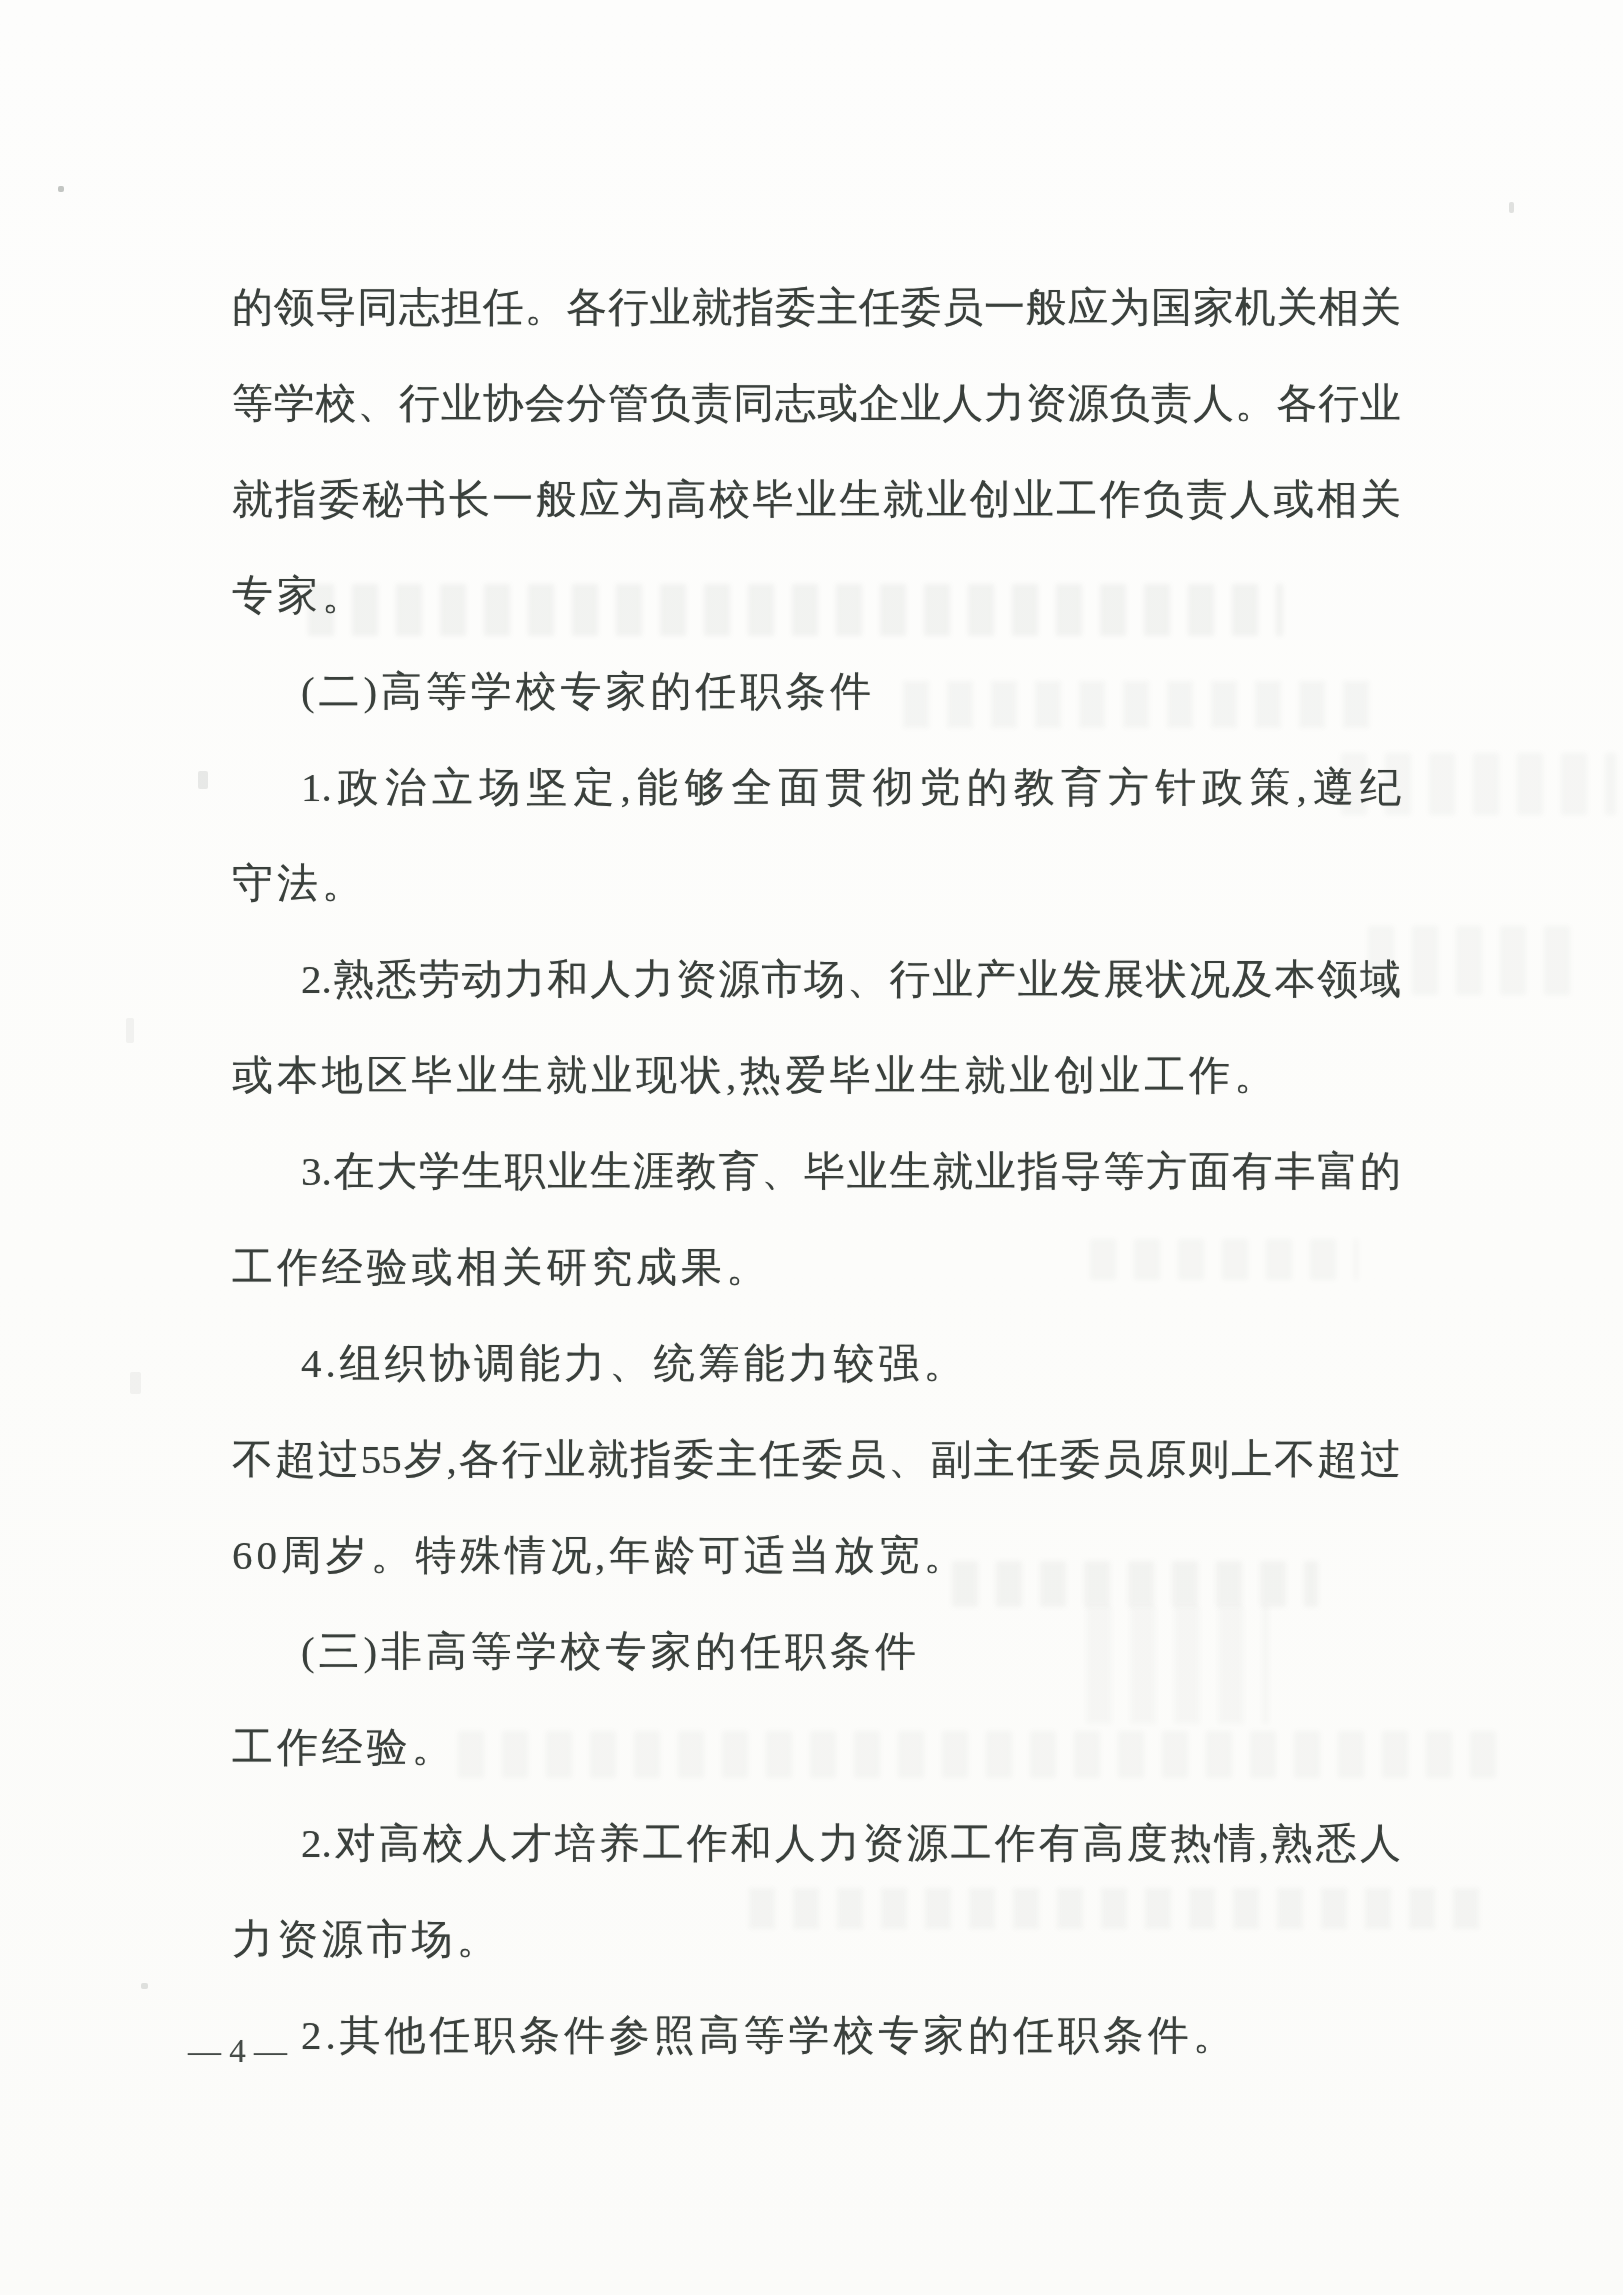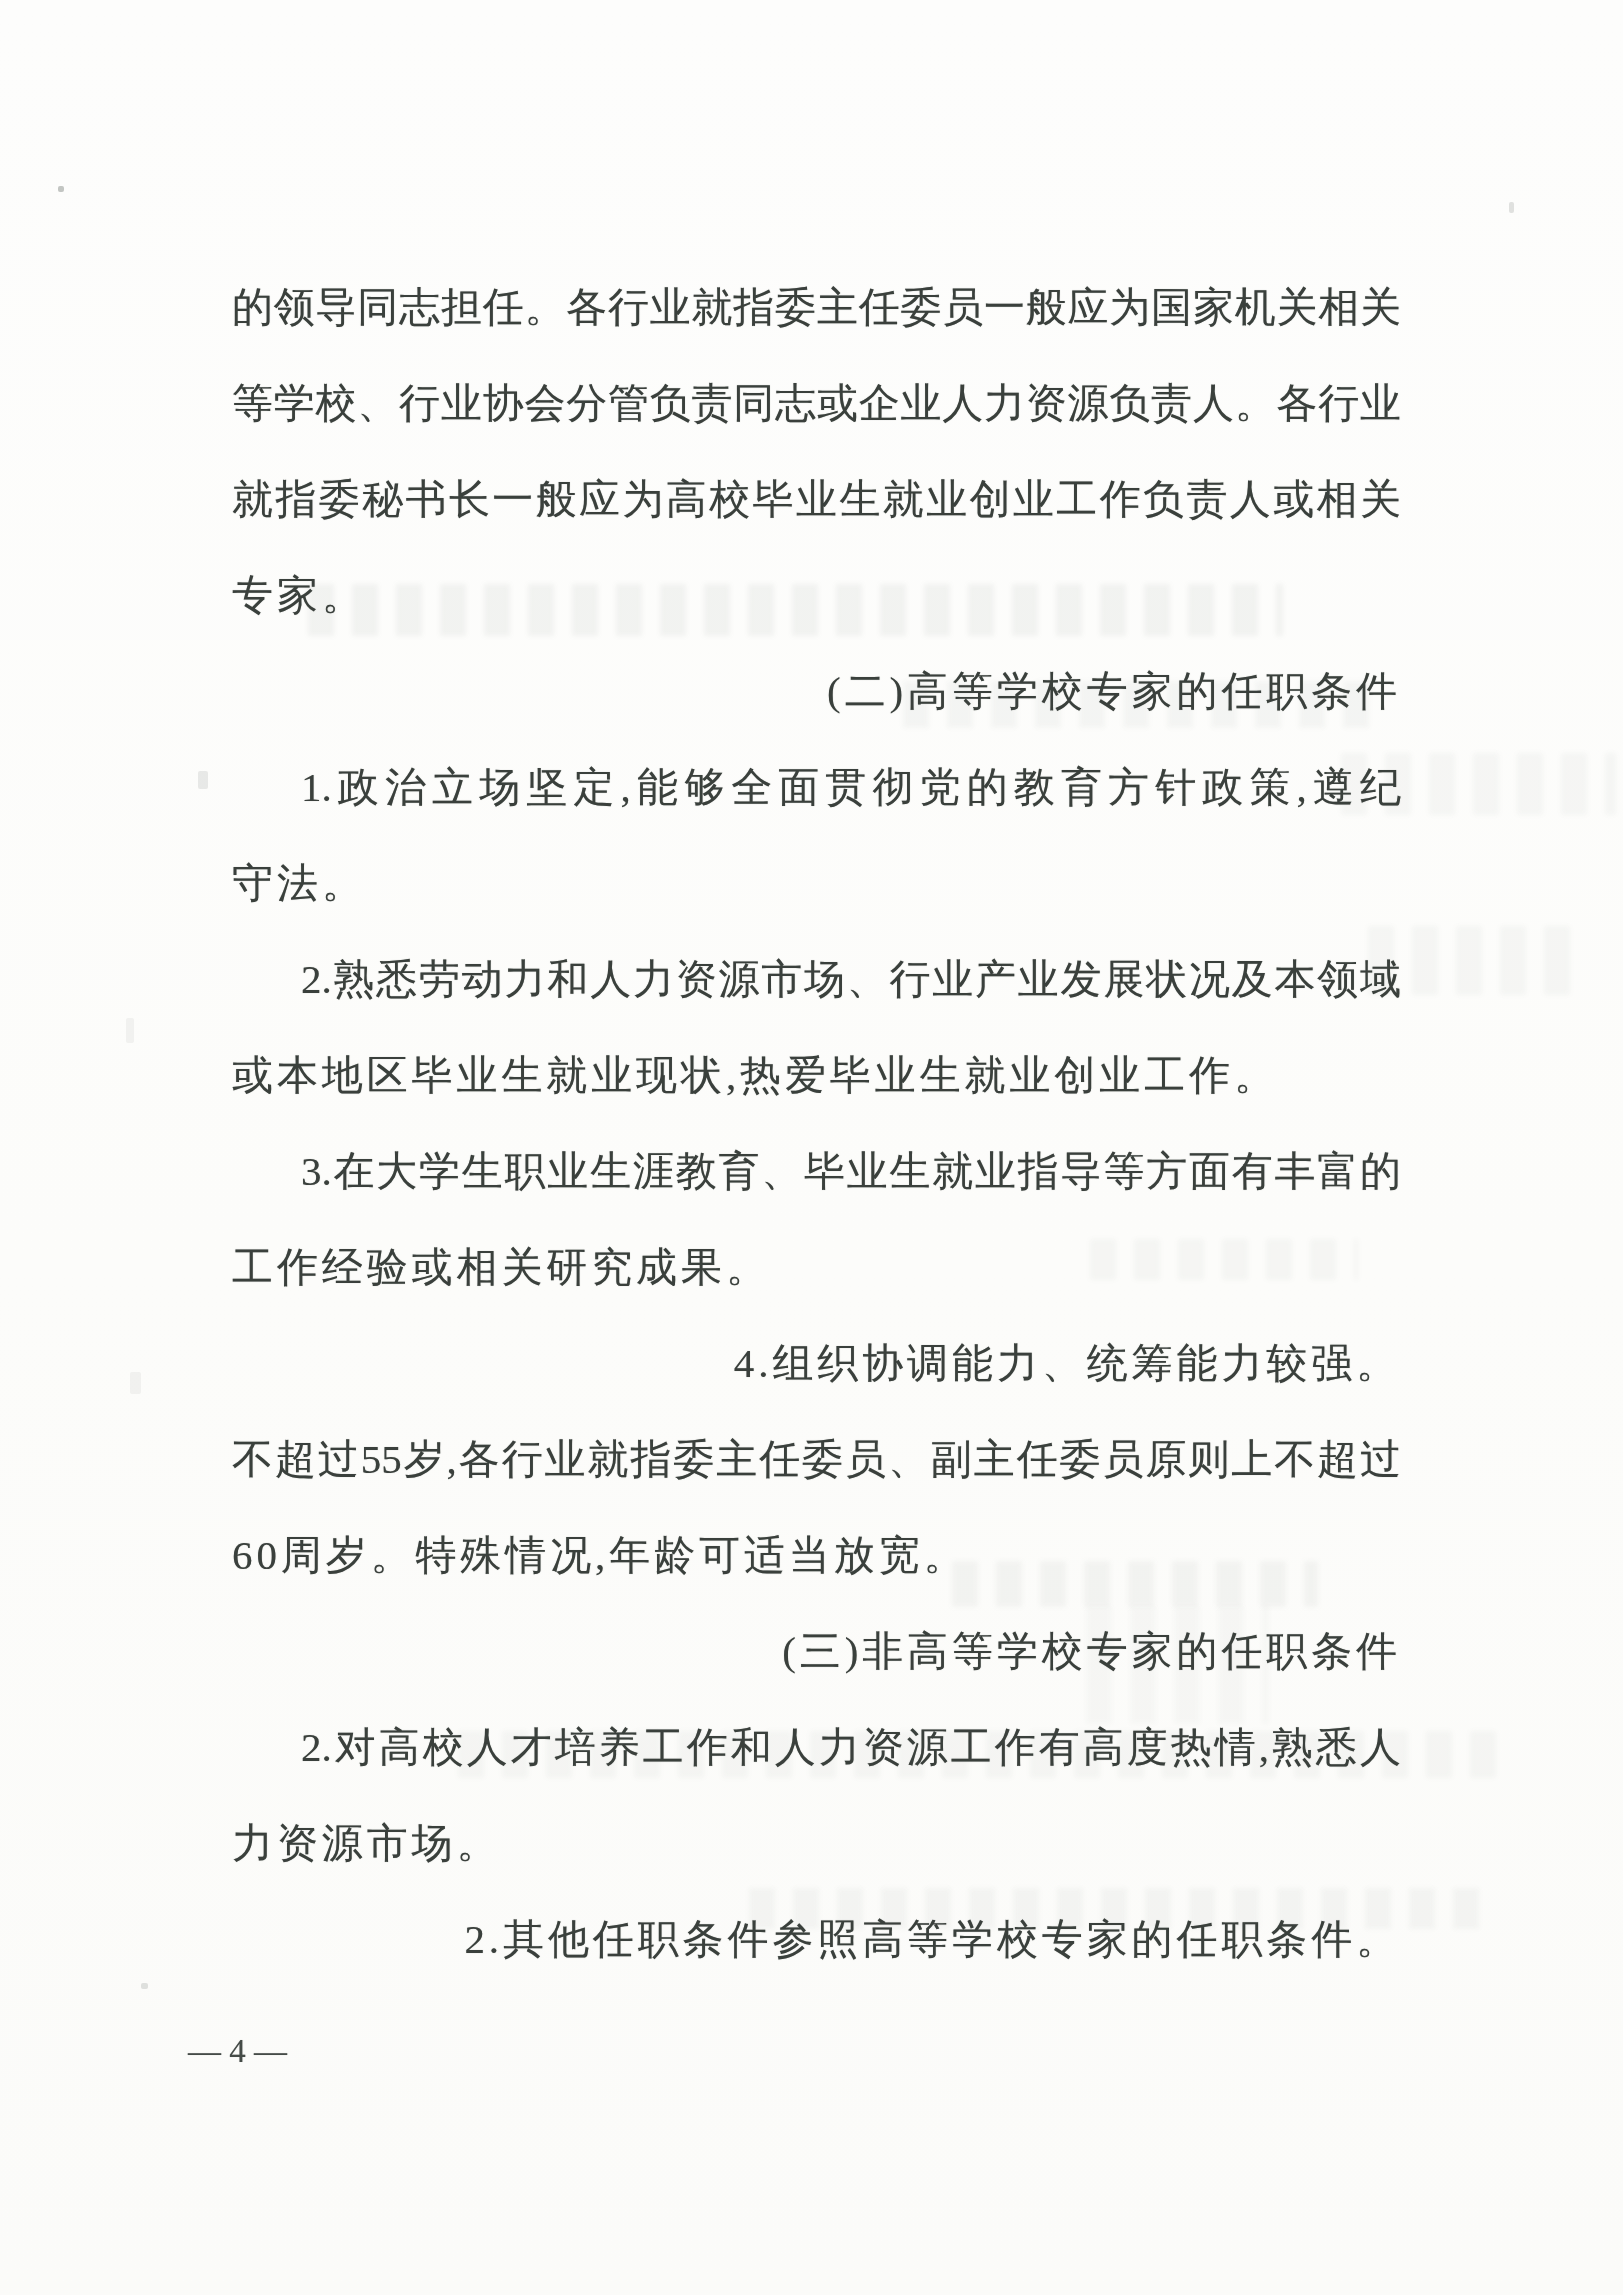--- a/index.html
+++ b/index.html
@@ -50,21 +50,21 @@
     line-height: 80px;
     letter-spacing: 3.9px;
     white-space: nowrap;
   }
   .ln.j {
     letter-spacing: 0;
     white-space: normal;
     text-align: justify;
     text-align-last: justify;
   }
-  .ln.i { text-indent: 69px; text-align: right; }
+  .ln.i { text-indent: 69px; }
   .page-footer {
     position: absolute;
     z-index: 2;
     left: 188px;
     top: 2014px;
     height: 75px;
     line-height: 75px;
     font-size: 33px;
     color: #454b47;
     text-shadow: 0 0 0.7px rgba(58,64,60,0.45);
@@ -101,20 +101,21 @@
     <p class="ln i j">1.政治立场坚定,能够全面贯彻党的教育方针政策,遵纪</p>
     <p class="ln">守法。</p>
     <p class="ln i j">2.熟悉劳动力和人力资源市场、行业产业发展状况及本领域</p>
     <p class="ln">或本地区毕业生就业现状,热爱毕业生就业创业工作。</p>
     <p class="ln i j">3.在大学生职业生涯教育、毕业生就业指导等方面有丰富的</p>
     <p class="ln">工作经验或相关研究成果。</p>
     <p class="ln i">4.组织协调能力、统筹能力较强。</p>
     <p class="ln j">不超过55岁,各行业就指委主任委员、副主任委员原则上不超过</p>
     <p class="ln">60周岁。特殊情况,年龄可适当放宽。</p>
     <p class="ln i">(三)非高等学校专家的任职条件</p>
+    <p class="ln">工作经验。</p>
     <p class="ln i j">2.对高校人才培养工作和人力资源工作有高度热情,熟悉人</p>
     <p class="ln">力资源市场。</p>
     <p class="ln i">2.其他任职条件参照高等学校专家的任职条件。</p>
   </main>
 
   <div class="page-footer">— 4 —</div>
 
 </div>
 
 

